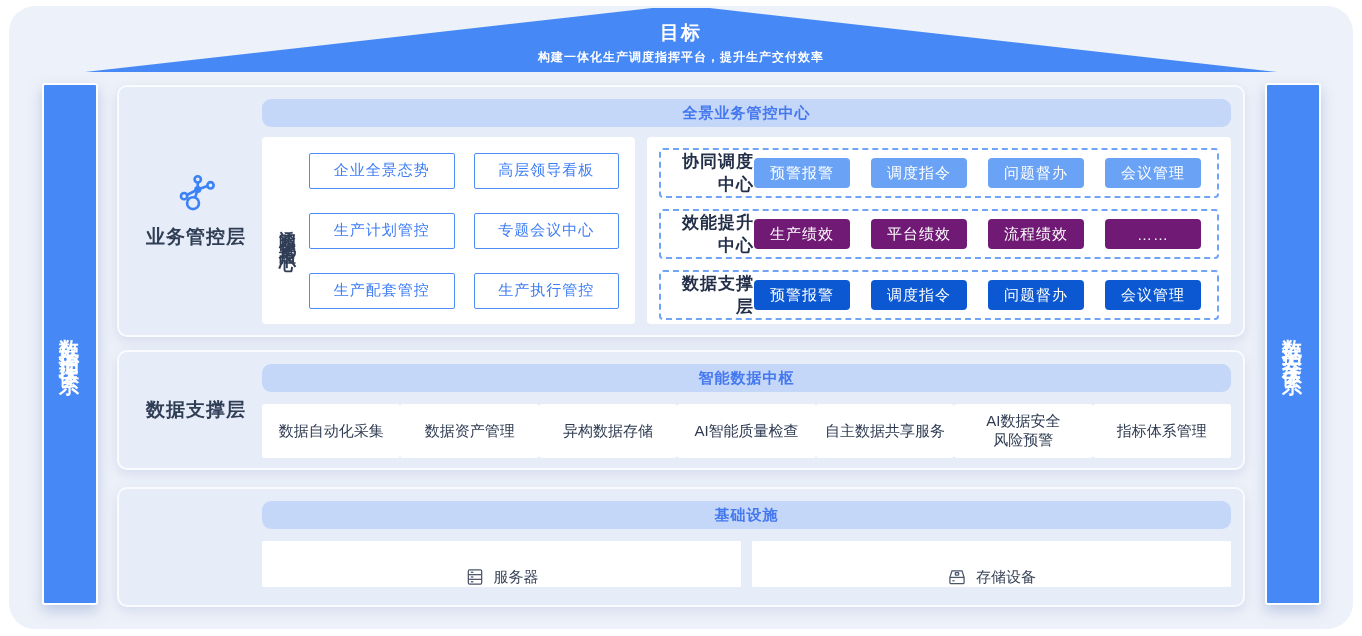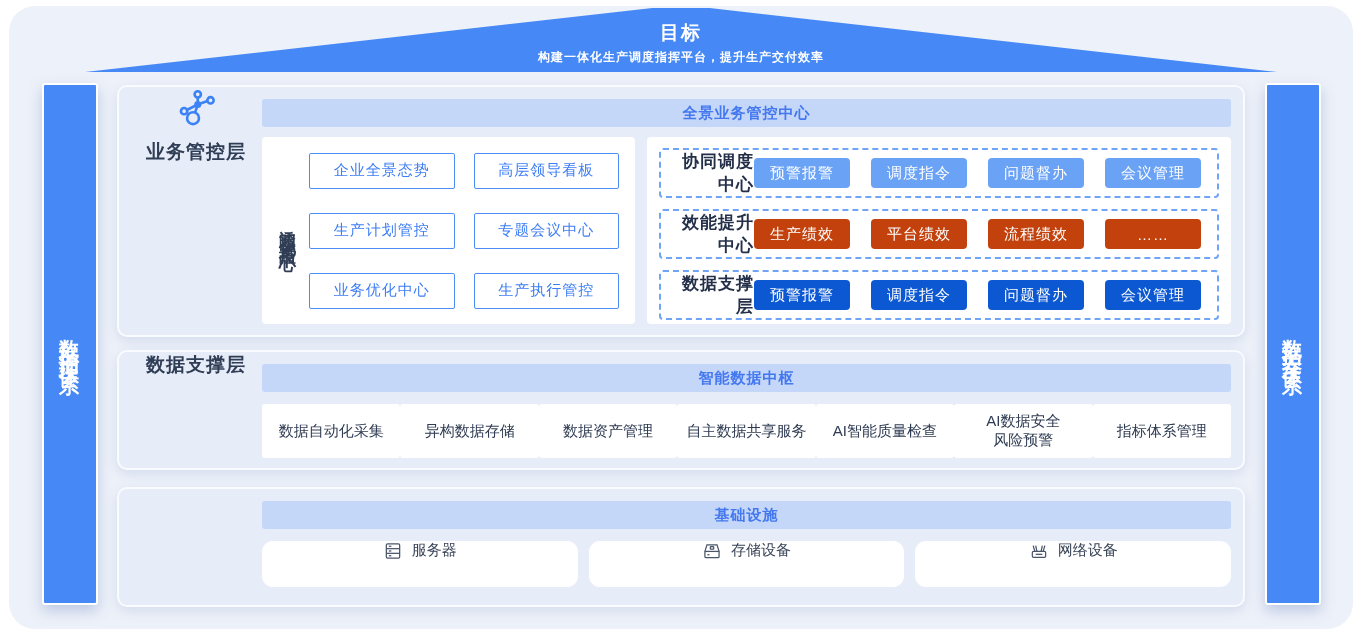--- a/index.html
+++ b/index.html
@@ -23,56 +23,56 @@
   .vbar span { writing-mode:vertical-rl; color:#fff; font-size:20px; font-weight:700; letter-spacing:7px; }
 
   
   .layer { position:absolute; left:117px; width:1128px; background:#e7ecf9;
            border:2px solid #fafbfe; border-radius:10px; box-shadow:0 4px 12px rgba(125,145,195,.22); }
   .layer1 { top:85px; height:252px; }
   .layer2 { top:350px; height:120px; }
   .layer3 { top:487px; height:120px; }
 
   .layer-label-col { position:absolute; left:0; top:0; bottom:0; width:154px;
-           display:flex; flex-direction:column; align-items:center; gap:10px; }
+           display:flex; flex-direction:column; align-items:center; justify-content:center; gap:10px; }
   .layer-label { font-size:19px; font-weight:700; color:#2f3d55; letter-spacing:1px; }
 
   .layer-content { position:absolute; left:143px; right:12px; top:12px; bottom:12px; }
 
-  .hdr { height:28px; background:#c5d7f9; border-radius:3px; display:flex; align-items:center;
+  .hdr { height:28px; background:#c5d7f9; border-radius:9px; display:flex; align-items:center;
          justify-content:center; color:#4478ef; font-size:15px; font-weight:700; letter-spacing:1px; }
 
   
   .l1-body { display:flex; gap:12px; margin-top:10px; height:187px; }
   .panel-left { width:373px; background:#fff; border-radius:4px; display:flex; padding:14px 16px 14px 14px; }
   .vtitle { writing-mode:vertical-rl; font-size:17px; font-weight:700; color:#2f3d55;
             letter-spacing:4px; align-self:center; margin-right:10px; }
   .mod-grid { flex:1; display:grid; grid-template-columns:1fr 1fr; column-gap:19px; row-gap:24px; align-content:center; }
   .obtn { height:36px; border:1px solid #4d8df5; border-radius:2px; background:#fff; color:#3d7df5;
           font-size:15px; display:flex; align-items:center; justify-content:center; letter-spacing:1px; }
 
   .panel-right { flex:1; background:#fff; border-radius:4px; padding:11px 12px;
                  display:flex; flex-direction:column; gap:11px; }
   .drow { flex:1; border:2px dashed #70a4f7; border-radius:4px; display:flex; align-items:center; padding:0 16px;text-align:right; }
   .drow-label { font-size:17px; font-weight:700; color:#243049; letter-spacing:1px; }
   .chips { margin-left:auto; display:flex; gap:21px; }
   .chip { width:96px; height:30px; border-radius:4px; color:#fff; font-size:15px;
           display:flex; align-items:center; justify-content:center; letter-spacing:1px; }
   .row-a .chip { background:#6aa2f6; }
-  .row-b .chip { background:#c2410c; }
+  .row-b .chip { background:#701a75; }
   .row-c .chip { background:#0b58d2; }
 
   
   .mod-row { display:flex; margin-top:12px; height:54px; }
   .mbox { flex:1; background:#fff; border-radius:3px; display:flex; align-items:center; justify-content:center;
           text-align:center; font-size:15px; color:#2e3b52; white-space:pre-line; line-height:1.25; }
 
   
   .infra-row { display:flex; gap:11px; margin-top:12px; height:46px; }
-  .ibox { flex:1; background:#fff; border-radius:11px; display:flex; align-items:flex-start; justify-content:center;
+  .ibox { flex:1; background:#fff; border-radius:1px; display:flex; align-items:flex-end; justify-content:center;
           gap:9px; font-size:15px; color:#3a4558; }
   .ibox svg { display:block; }
 </style>
 </head>
 <body>
 
 <div class="stage">
   <div class="card"></div>
 
   <div class="roof">
@@ -107,21 +107,21 @@
     <div class="layer-content">
       <div class="hdr">全景业务管控中心</div>
       <div class="l1-body">
         <div class="panel-left">
           <div class="vtitle">透明化管控中心</div>
           <div class="mod-grid">
             <div class="obtn">企业全景态势</div>
             <div class="obtn">高层领导看板</div>
             <div class="obtn">生产计划管控</div>
             <div class="obtn">专题会议中心</div>
-            <div class="obtn">业务优化中心</div>
+            <div class="obtn">生产配套管控</div>
             <div class="obtn">生产执行管控</div>
           </div>
         </div>
         <div class="panel-right">
           <div class="drow row-a">
             <div class="drow-label">协同调度中心</div>
             <div class="chips">
               <div class="chip">预警报警</div>
               <div class="chip">调度指令</div>
               <div class="chip">问题督办</div>
@@ -152,24 +152,24 @@
   </div>
 
   <div class="layer layer2">
     <div class="layer-label-col">
       <div class="layer-label">数据支撑层</div>
     </div>
     <div class="layer-content">
       <div class="hdr">智能数据中枢</div>
       <div class="mod-row">
         <div class="mbox">数据自动化采集</div>
+        <div class="mbox">数据资产管理</div>
         <div class="mbox">异构数据存储</div>
-        <div class="mbox">数据资产管理</div>
+        <div class="mbox">AI智能质量检查</div>
         <div class="mbox">自主数据共享服务</div>
-        <div class="mbox">AI智能质量检查</div>
         <div class="mbox">AI数据安全
 风险预警</div>
         <div class="mbox">指标体系管理</div>
       </div>
     </div>
   </div>
 
   <div class="layer layer3">
     <div class="layer-content">
       <div class="hdr">基础设施</div>
@@ -191,27 +191,16 @@
           <svg width="20" height="20" viewBox="0 0 24 24">
             <g fill="none" stroke="#4a5568" stroke-width="1.5">
               <path d="M6 4.5 h12 l2.5 8 v6 a1.5 1.5 0 0 1 -1.5 1.5 h-14 a1.5 1.5 0 0 1 -1.5 -1.5 v-6 z"></path>
               <line x1="3.5" y1="12.5" x2="20.5" y2="12.5"></line>
               <rect x="10" y="6.8" width="4" height="3" rx="0.6"></rect>
               <line x1="6.5" y1="16.5" x2="9" y2="16.5"></line>
             </g>
           </svg>
           <span>存储设备</span>
         </div>
-        <div class="ibox">
-          <svg width="20" height="20" viewBox="0 0 24 24">
-            <g fill="none" stroke="#4a5568" stroke-width="1.5">
-              <rect x="4" y="12.5" width="16" height="7" rx="1.5"></rect>
-              <path d="M7 12.5 L5 5.5 M9.5 12.5 L8 5.5"></path>
-              <path d="M17 12.5 L19 5.5 M14.5 12.5 L16 5.5"></path>
-              <line x1="8" y1="16" x2="16" y2="16"></line>
-            </g>
-          </svg>
-          <span>网络设备</span>
-        </div>
       </div>
     </div>
   </div>
 </div>
 
 </body></html>

